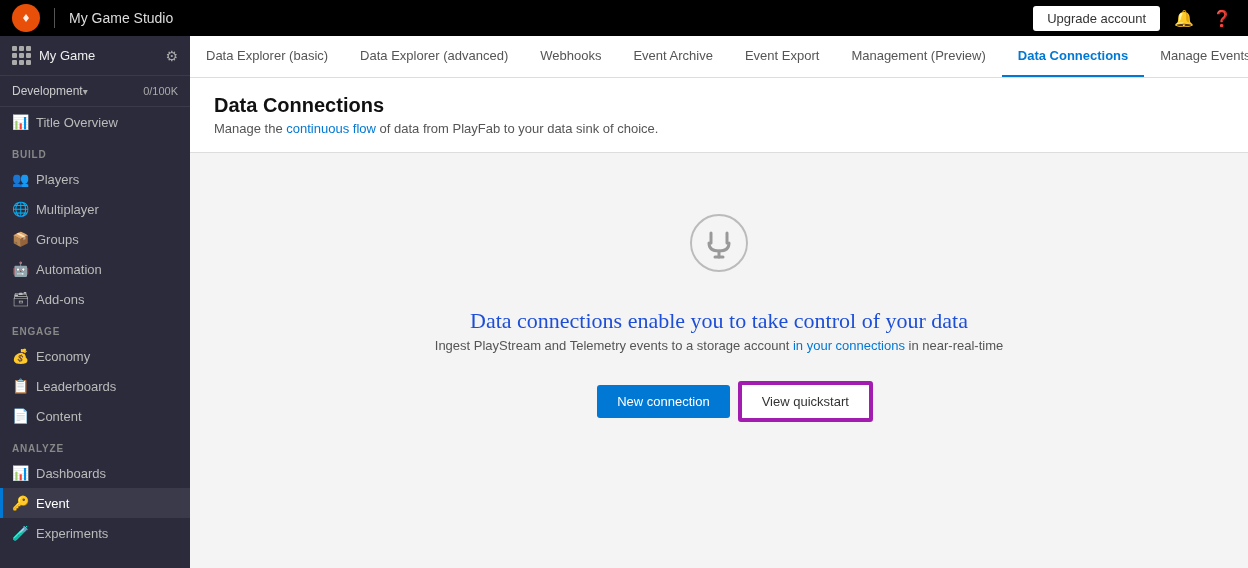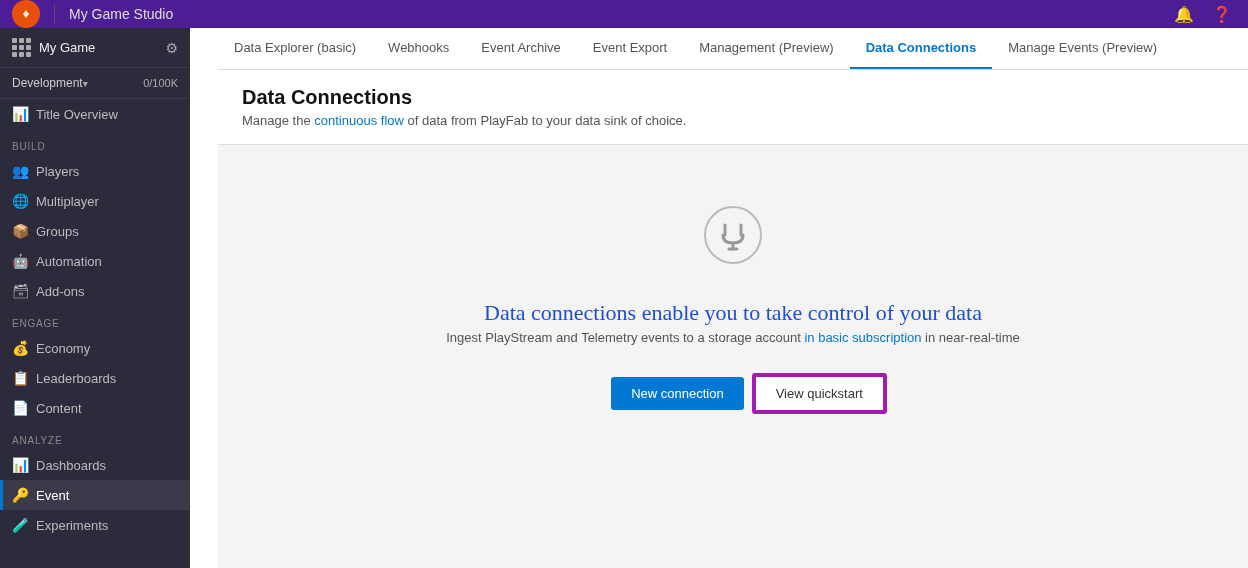--- a/index.html
+++ b/index.html
@@ -1,21 +1,21 @@
 <!DOCTYPE html>
 <html><head>
   <meta charset="utf-8">
   <style>
     * { margin: 0; padding: 0; box-sizing: border-box; }
     body { font-family: -apple-system, BlinkMacSystemFont, 'Segoe UI', sans-serif; font-size: 14px; background: #f4f4f4; display: flex; flex-direction: column; height: 568px; overflow: hidden; }
 
     
     .topbar {
-      background: #4c1d95;
-      height: 28px;
+      background: #000000;
+      height: 36px;
       display: flex;
       align-items: center;
       padding: 8px 12px;
       gap: 10px;
       flex-shrink: 0;
     }
     .topbar-logo {
       width: 28px; height: 28px;
       background: #e8500a;
       border-radius: 50%;
@@ -95,39 +95,38 @@
       gap: 8px;
       color: #bbb;
       cursor: pointer;
       font-size: 13px;
     }
     .sidebar-nav-item.active-border { border-left: 3px solid #0078d4; color: #fff; background: #3a3a4a; padding-left: 9px; }
     .sidebar-section-label {
       padding: 12px 12px 4px;
       color: #888;
       font-size: 10px;
-      font-weight: 400;
+      font-weight: 700;
       letter-spacing: 0.08em;
       text-transform: uppercase;
     }
     .sidebar-nav-icon {
       font-size: 14px; width: 16px; text-align: center;
     }
     .sidebar-title-overview {
       display: flex; align-items: center; padding: 7px 12px; gap: 8px; color: #bbb; cursor: pointer; font-size: 13px;
     }
 
     
     .main {
       flex: 1;
       display: flex;
       flex-direction: column;
       background: #fff;
       overflow: hidden;
-      padding-left: 28px;
     }
 
     
     .tabs {
       display: flex;
       background: #fff;
       border-bottom: 1px solid #ddd;
       flex-shrink: 0;
       overflow-x: auto;
     }
@@ -230,20 +229,21 @@
 <div class="topbar">
   <div class="topbar-logo">
     <svg width="16" height="16" viewBox="0 0 16 16" fill="none">
       <circle cx="8" cy="8" r="7" fill="#e8500a"></circle>
       <path d="M5 8 L8 4 L11 8 L8 12 Z" fill="white" opacity="0.9"></path>
     </svg>
   </div>
   <div class="topbar-divider"></div>
   <span class="topbar-title">My Game Studio</span>
   <div class="topbar-spacer"></div>
+  <button class="topbar-btn">Upgrade account</button>
   <span class="topbar-icon">🔔</span>
   <span class="topbar-icon">❓</span>
 </div>
 
 <div class="layout">
 
   <div class="sidebar">
 
     <div class="sidebar-header">
       <div class="sidebar-grid-icon">
@@ -322,20 +322,21 @@
       <span class="sidebar-nav-icon">🧪</span>
       <span>Experiments</span>
     </div>
 
   </div>
 
   <div class="main">
 
     <div class="tabs">
       <div class="tab">Data Explorer (basic)</div>
+      <div class="tab">Data Explorer (advanced)</div>
       <div class="tab">Webhooks</div>
       <div class="tab">Event Archive</div>
       <div class="tab">Event Export</div>
       <div class="tab">Management (Preview)</div>
       <div class="tab active">Data Connections</div>
       <div class="tab">Manage Events (Preview)</div>
     </div>
 
     <div class="page-header">
       <div class="page-title">Data Connections</div>
@@ -352,21 +353,21 @@
             <circle cx="30" cy="30" r="28" stroke="#bbb" stroke-width="2" fill="none"></circle>
             <path d="M22 20 L22 30 M38 20 L38 30" stroke="#999" stroke-width="3" stroke-linecap="round"></path>
             <path d="M20 30 Q20 38 30 38 Q40 38 40 30" stroke="#999" stroke-width="3" fill="none" stroke-linecap="round"></path>
             <line x1="30" y1="38" x2="30" y2="44" stroke="#999" stroke-width="3" stroke-linecap="round"></line>
             <line x1="26" y1="44" x2="34" y2="44" stroke="#999" stroke-width="3" stroke-linecap="round"></line>
           </svg>
         </div>
 
         <div class="center-heading">Data connections enable you to take control of your data</div>
         <div class="center-subtext">
-          Ingest PlayStream and Telemetry events to a storage account <a>in basic subscription</a> in near-real-time
+          Ingest PlayStream and Telemetry events to a storage account <a>in your connections</a> in near-real-time
         </div>
 
         <div class="btn-row">
           <button class="btn-primary">New connection</button>
           <button class="btn-secondary">View quickstart</button>
         </div>
 
       </div>
     </div>
 

